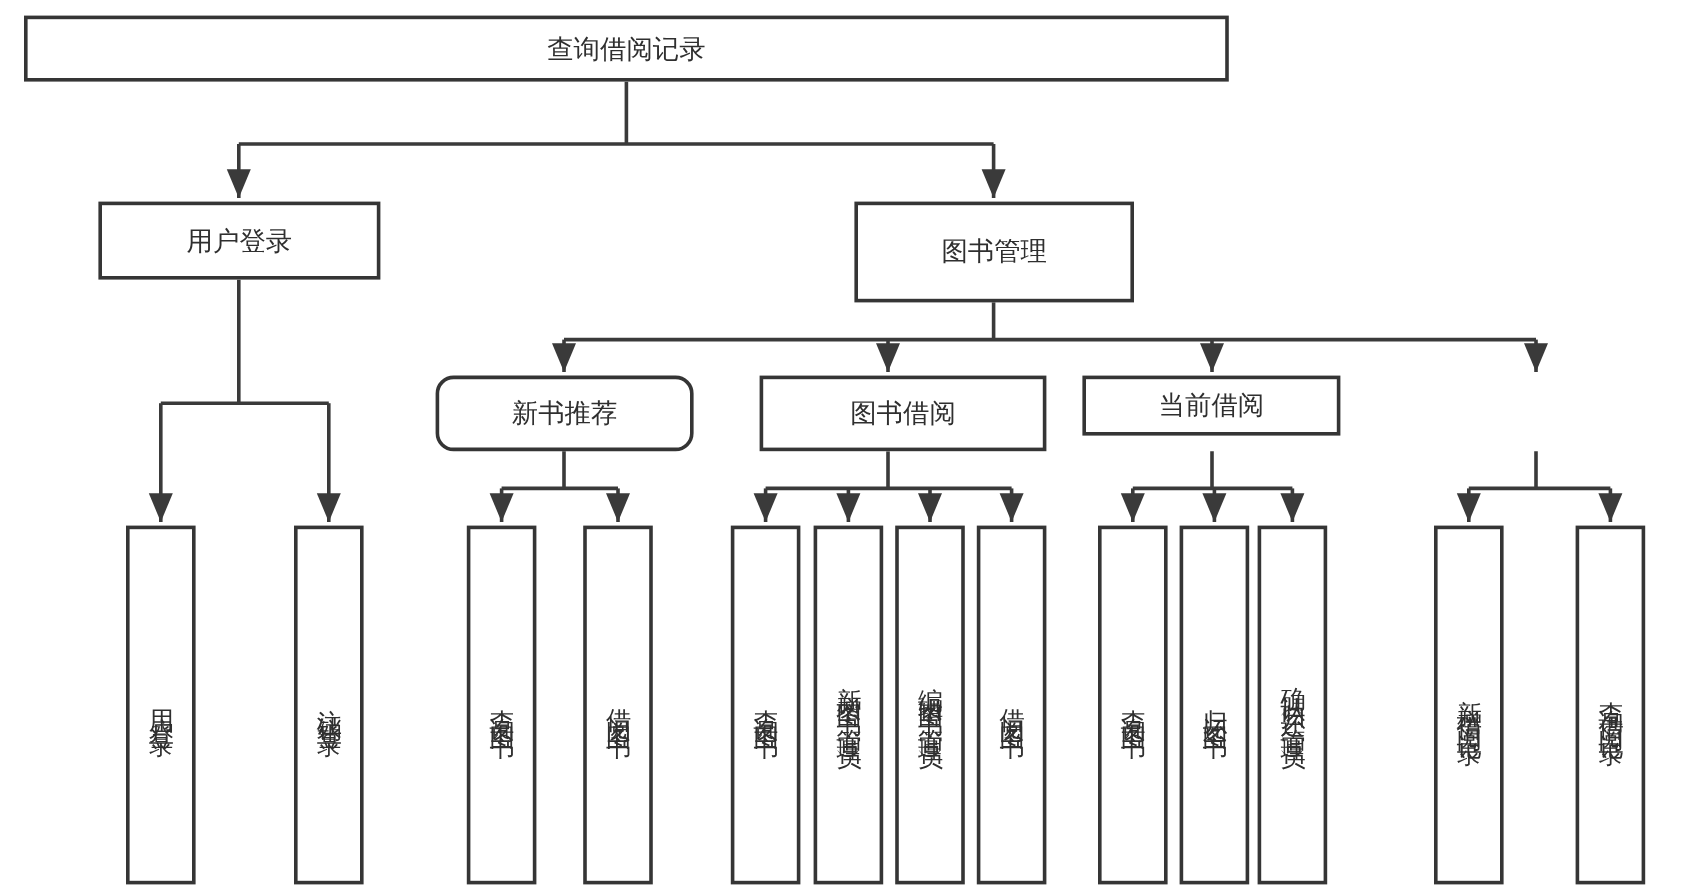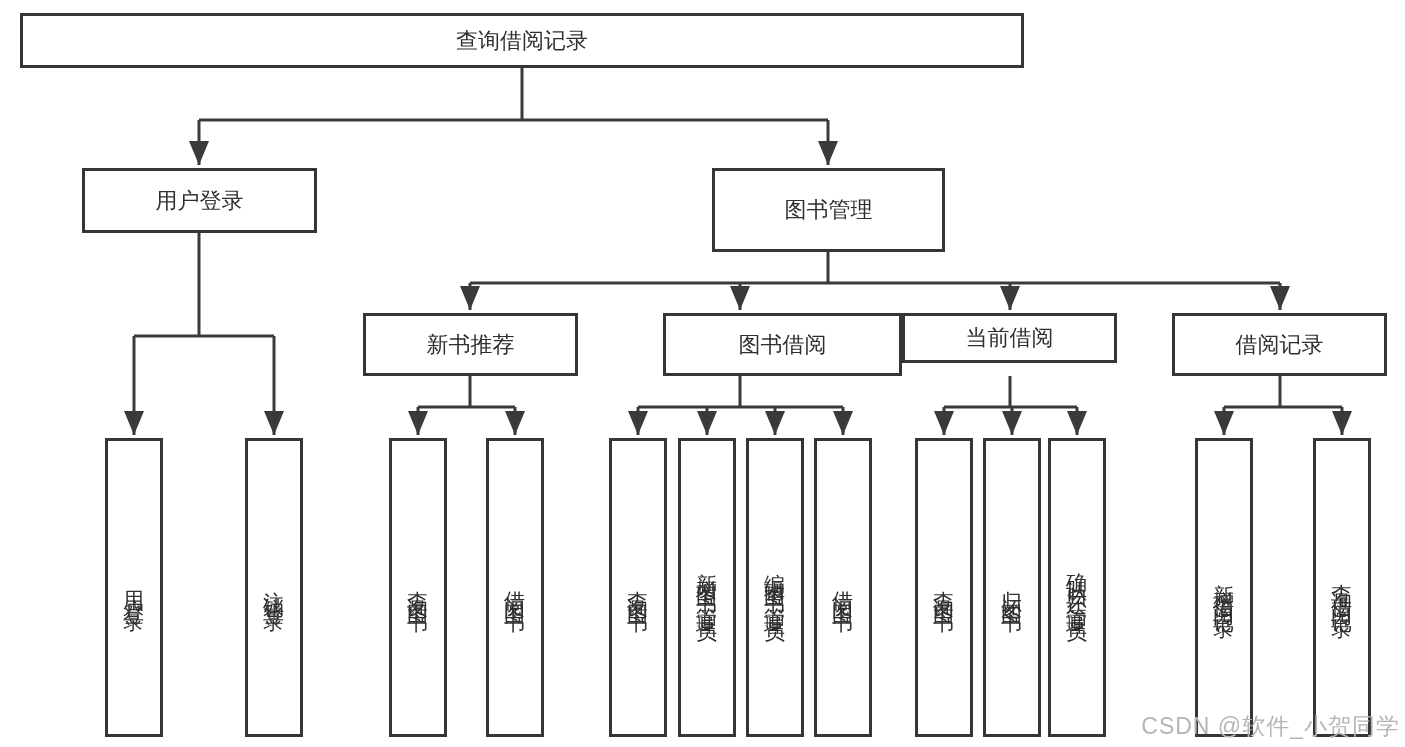--- a/index.html
+++ b/index.html
@@ -89,38 +89,36 @@
       <path d="M1224,407 V435" marker-end="url(#arr)"></path>
       <path d="M1342,407 V435" marker-end="url(#arr)"></path>
     </g>
   </svg>
 
   <div class="box" style="left:20px; top:13px; width:1004px; height:55px;">查询借阅记录</div>
 
   <div class="box" style="left:82px; top:168px; width:235px; height:65px;">用户登录</div>
   <div class="box" style="left:712px; top:168px; width:233px; height:84px;">图书管理</div>
 
-  <div class="box" style="left:363px; top:313px; width:215px; height:63px;">新书推荐</div>
-  <div class="box" style="left:633px; top:313px; width:239px; height:63px;margin-left:30px;">图书借阅</div>
+  <div class="box" style="left:363px; top:313px; width:215px; height:63px;border-radius:15px;">新书推荐</div>
+  <div class="box" style="left:633px; top:313px; width:239px; height:63px;">图书借阅</div>
   <div class="box" style="left:902px; top:313px; width:215px; height:50px;">当前借阅</div>
-  <div class="box" style="left:1172px; top:313px; width:215px; height:63px;">借阅记录</div>
 
   <div class="box leaf" style="left:105px; top:438px; width:58px; height:299px;">用户登录</div>
   <div class="box leaf" style="left:245px; top:438px; width:58px; height:299px;">注销登录</div>
 
   <div class="box leaf" style="left:389px; top:438px; width:58px; height:299px;">查询图书</div>
   <div class="box leaf" style="left:486px; top:438px; width:58px; height:299px;">借阅图书</div>
 
   <div class="box leaf" style="left:609px; top:438px; width:58px; height:299px;">查询图书</div>
   <div class="box leaf" style="left:678px; top:438px; width:58px; height:299px;">新增图书（管理员）</div>
   <div class="box leaf" style="left:746px; top:438px; width:58px; height:299px;">编辑图书（管理员）</div>
   <div class="box leaf" style="left:814px; top:438px; width:58px; height:299px;">借阅图书</div>
 
   <div class="box leaf" style="left:915px; top:438px; width:58px; height:299px;">查询图书</div>
   <div class="box leaf" style="left:983px; top:438px; width:58px; height:299px;">归还图书</div>
   <div class="box leaf" style="left:1048px; top:438px; width:58px; height:299px;">确认归还（管理员）</div>
 
   <div class="box leaf" style="left:1195px; top:438px; width:58px; height:299px;">新增借阅记录</div>
   <div class="box leaf" style="left:1313px; top:438px; width:58px; height:299px;">查询借阅记录</div>
 
-  <div id="watermark">CSDN @软件_小贺同学</div>
 
 </div>
 
 </body></html>

